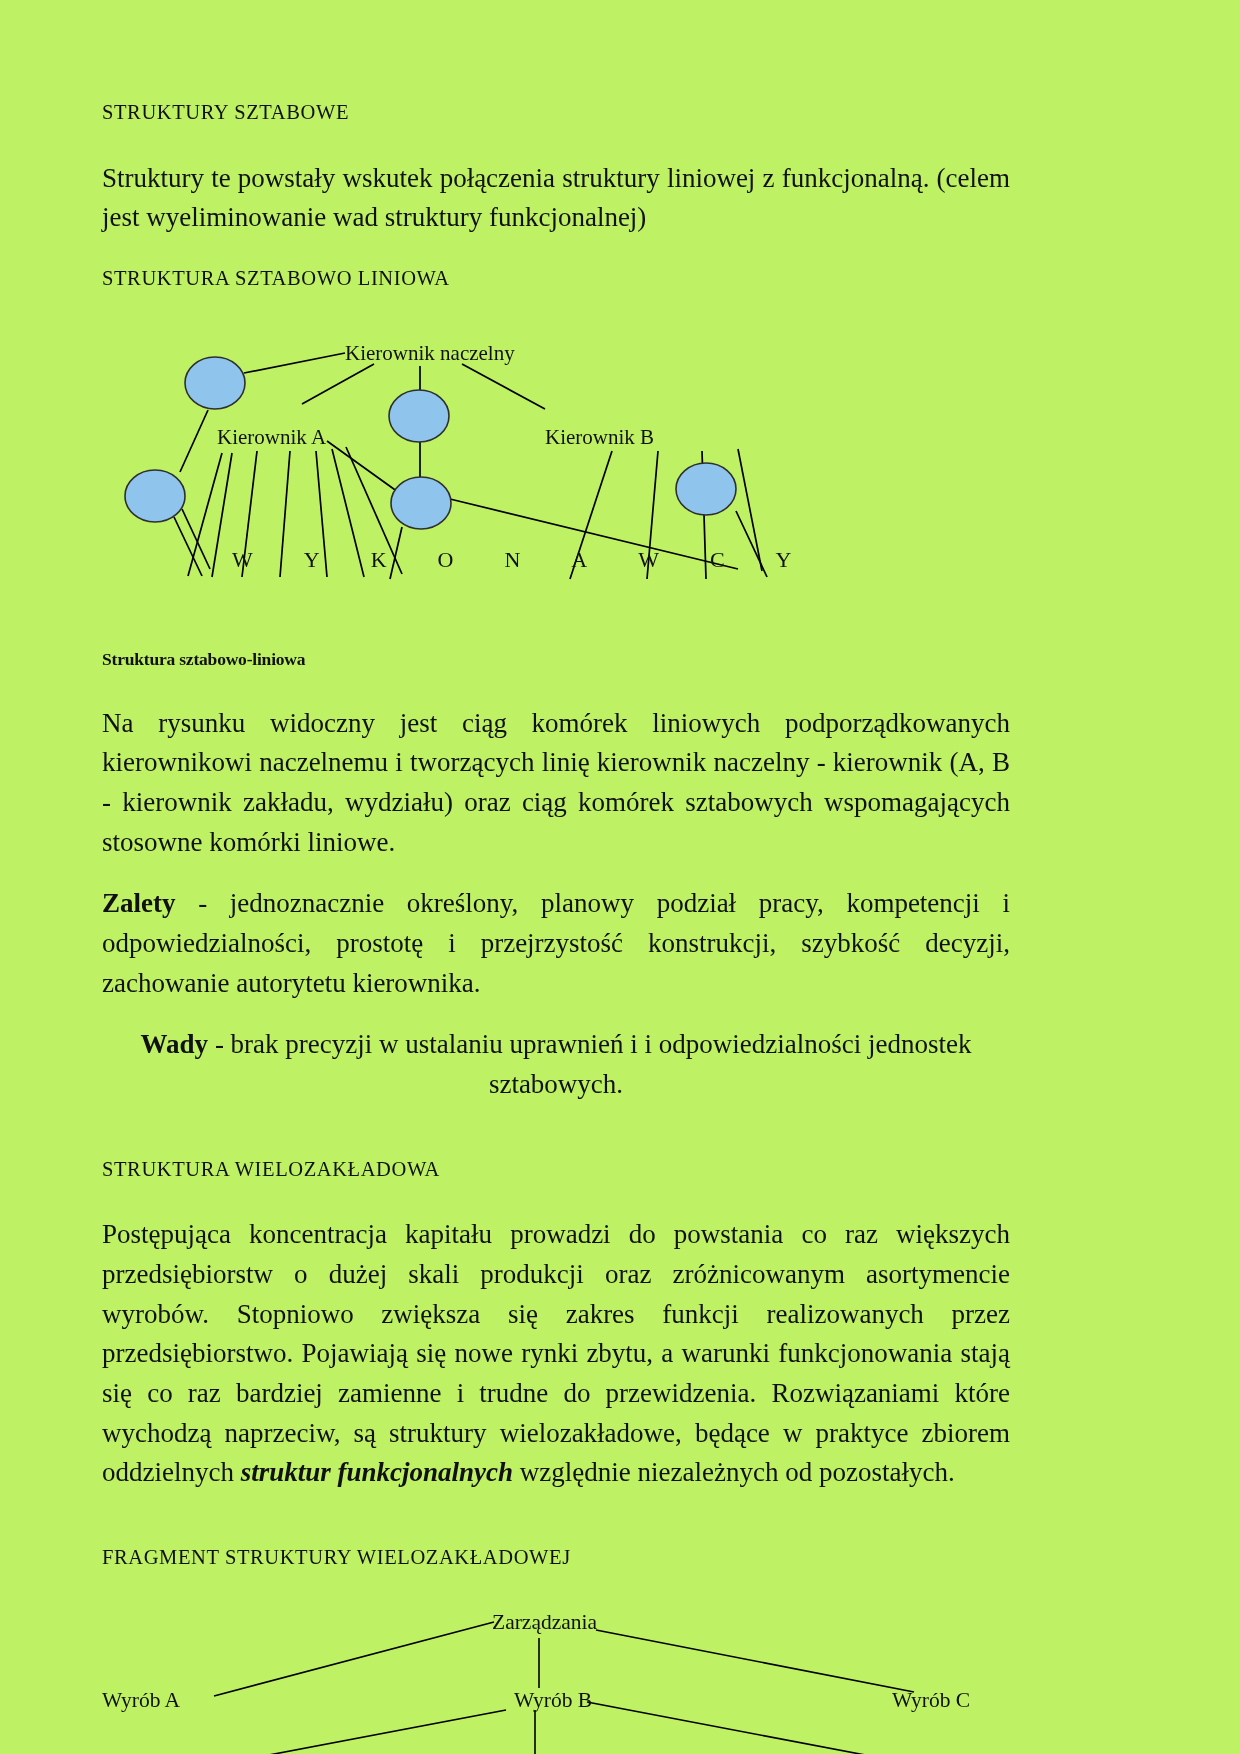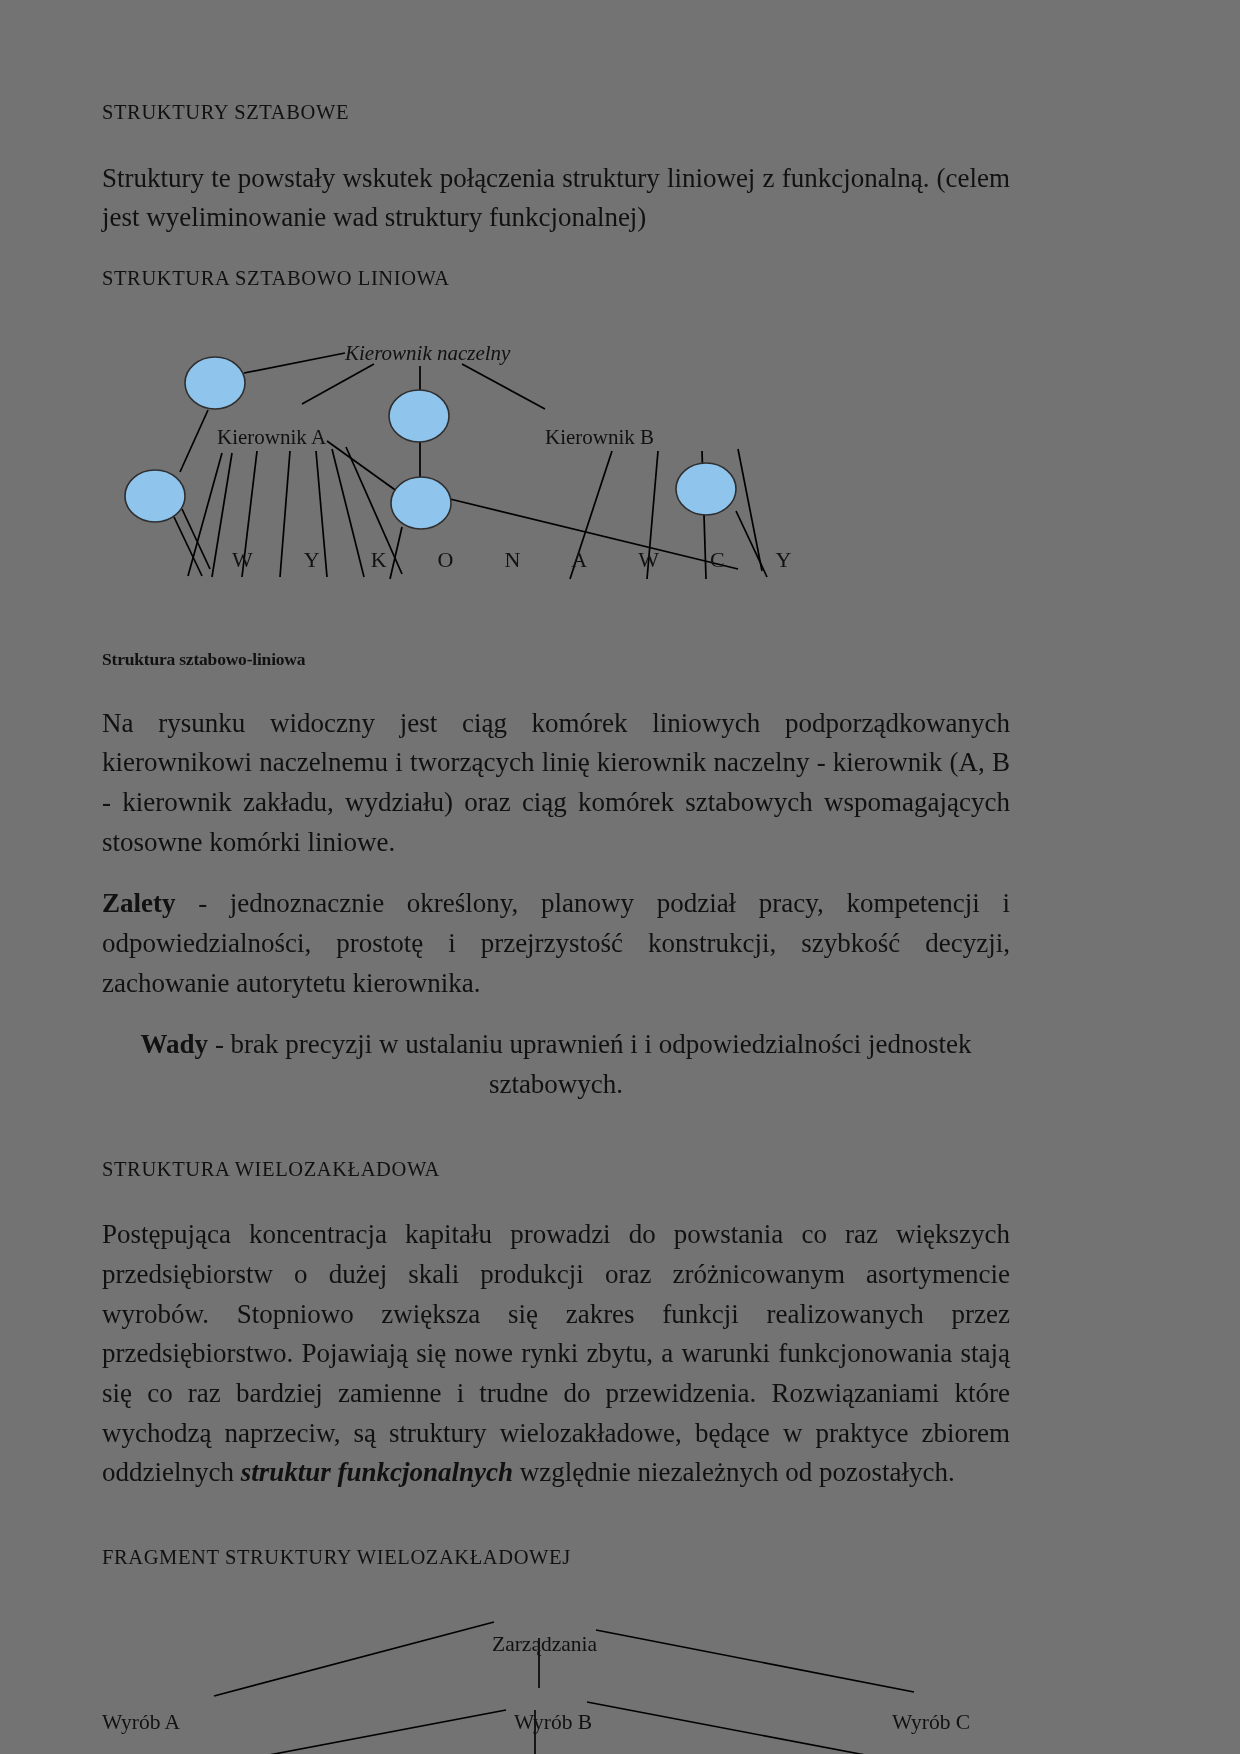--- a/index.html
+++ b/index.html
@@ -13,21 +13,21 @@
     font-family: "Liberation Serif", "DejaVu Serif", serif;
     color: #111111;
     position: relative;
     overflow: hidden;
   }
   .page {
     position: absolute;
     left: 0; top: 0;
     width: 1240px;
     height: 1754px;
-    background: #737373;
+    background: #bef264;
   }
   .content {
     position: absolute;
     left: 102px;
     top: 100px;
     width: 908px;
   }
 
   h1.section-title {
     font-size: 20.5px;
@@ -95,21 +95,20 @@
     position: relative;
     width: 908px;
     height: 210px;
   }
   .diagram2 svg { position: absolute; left: 0; top: 0; }
   .d2-label {
     position: absolute;
     font-size: 21.5px;
     white-space: nowrap;
     color: #111;
-    margin-top: 22px;
   }
 </style>
 </head>
 <body>
 
 <div class="page">
   <div class="content">
 
     <h1 class="section-title">STRUKTURY SZTABOWE</h1>
 
@@ -165,21 +164,21 @@
         </g>
         <g>
           <ellipse cx="113" cy="52" rx="30" ry="26" fill="#8fc4ec" stroke="#2f2f2f" stroke-width="1.6"></ellipse>
           <ellipse cx="317" cy="85" rx="30" ry="26" fill="#8fc4ec" stroke="#2f2f2f" stroke-width="1.6"></ellipse>
           <ellipse cx="53" cy="165" rx="30" ry="26" fill="#8fc4ec" stroke="#2f2f2f" stroke-width="1.6"></ellipse>
           <ellipse cx="319" cy="172" rx="30" ry="26" fill="#8fc4ec" stroke="#2f2f2f" stroke-width="1.6"></ellipse>
           <ellipse cx="604" cy="158" rx="30" ry="26" fill="#8fc4ec" stroke="#2f2f2f" stroke-width="1.6"></ellipse>
         </g>
       </svg>
 
-      <span class="d1-label" style="left:243px; top:10px;font-style:italic;">Kierownik naczelny</span>
+      <span class="d1-label" style="left:243px; top:10px;">Kierownik naczelny</span>
       <span class="d1-label" style="left:115px; top:94px;">Kierownik A</span>
       <span class="d1-label" style="left:443px; top:94px;text-align:center;">Kierownik B</span>
 
       <div class="d1-letters">
         <span>W</span>
         <span>Y</span>
         <span>K</span>
         <span>O</span>
         <span>N</span>
         <span>A</span>

